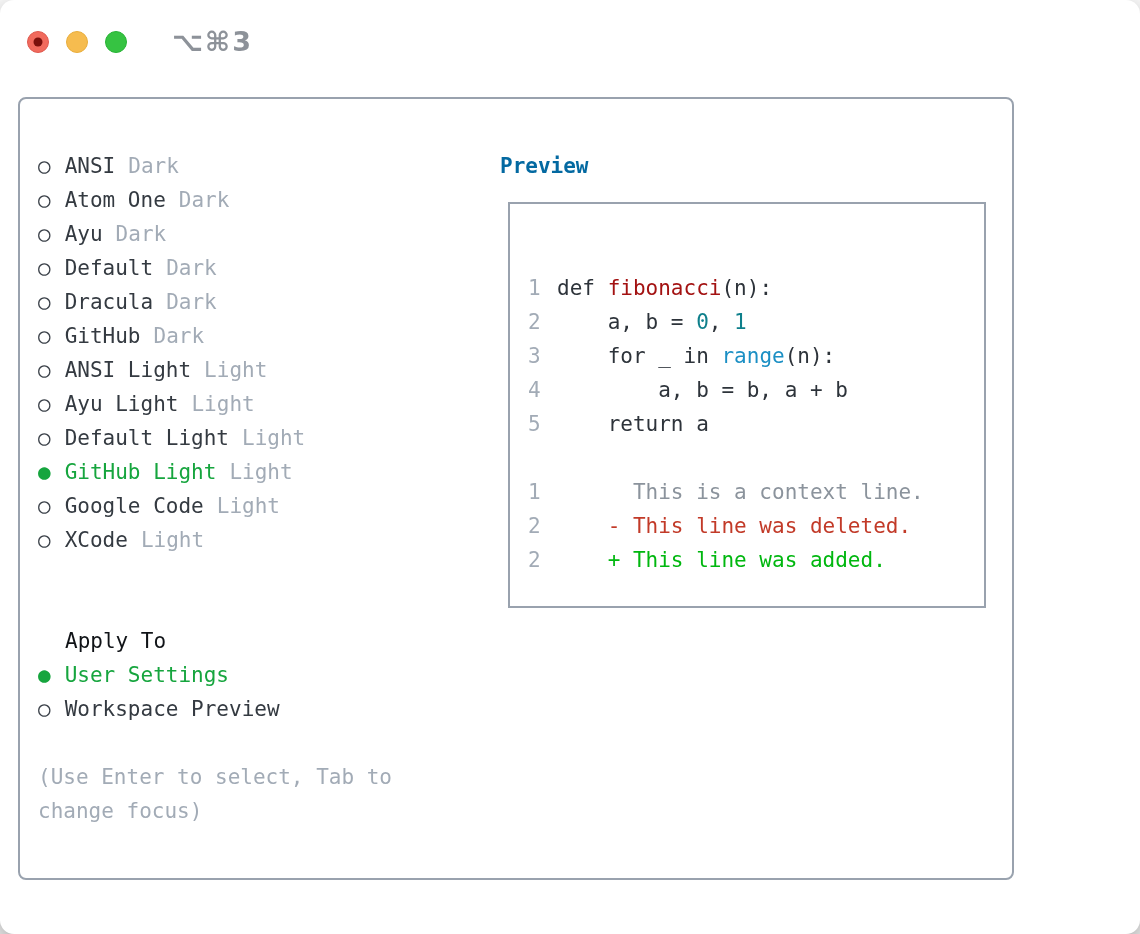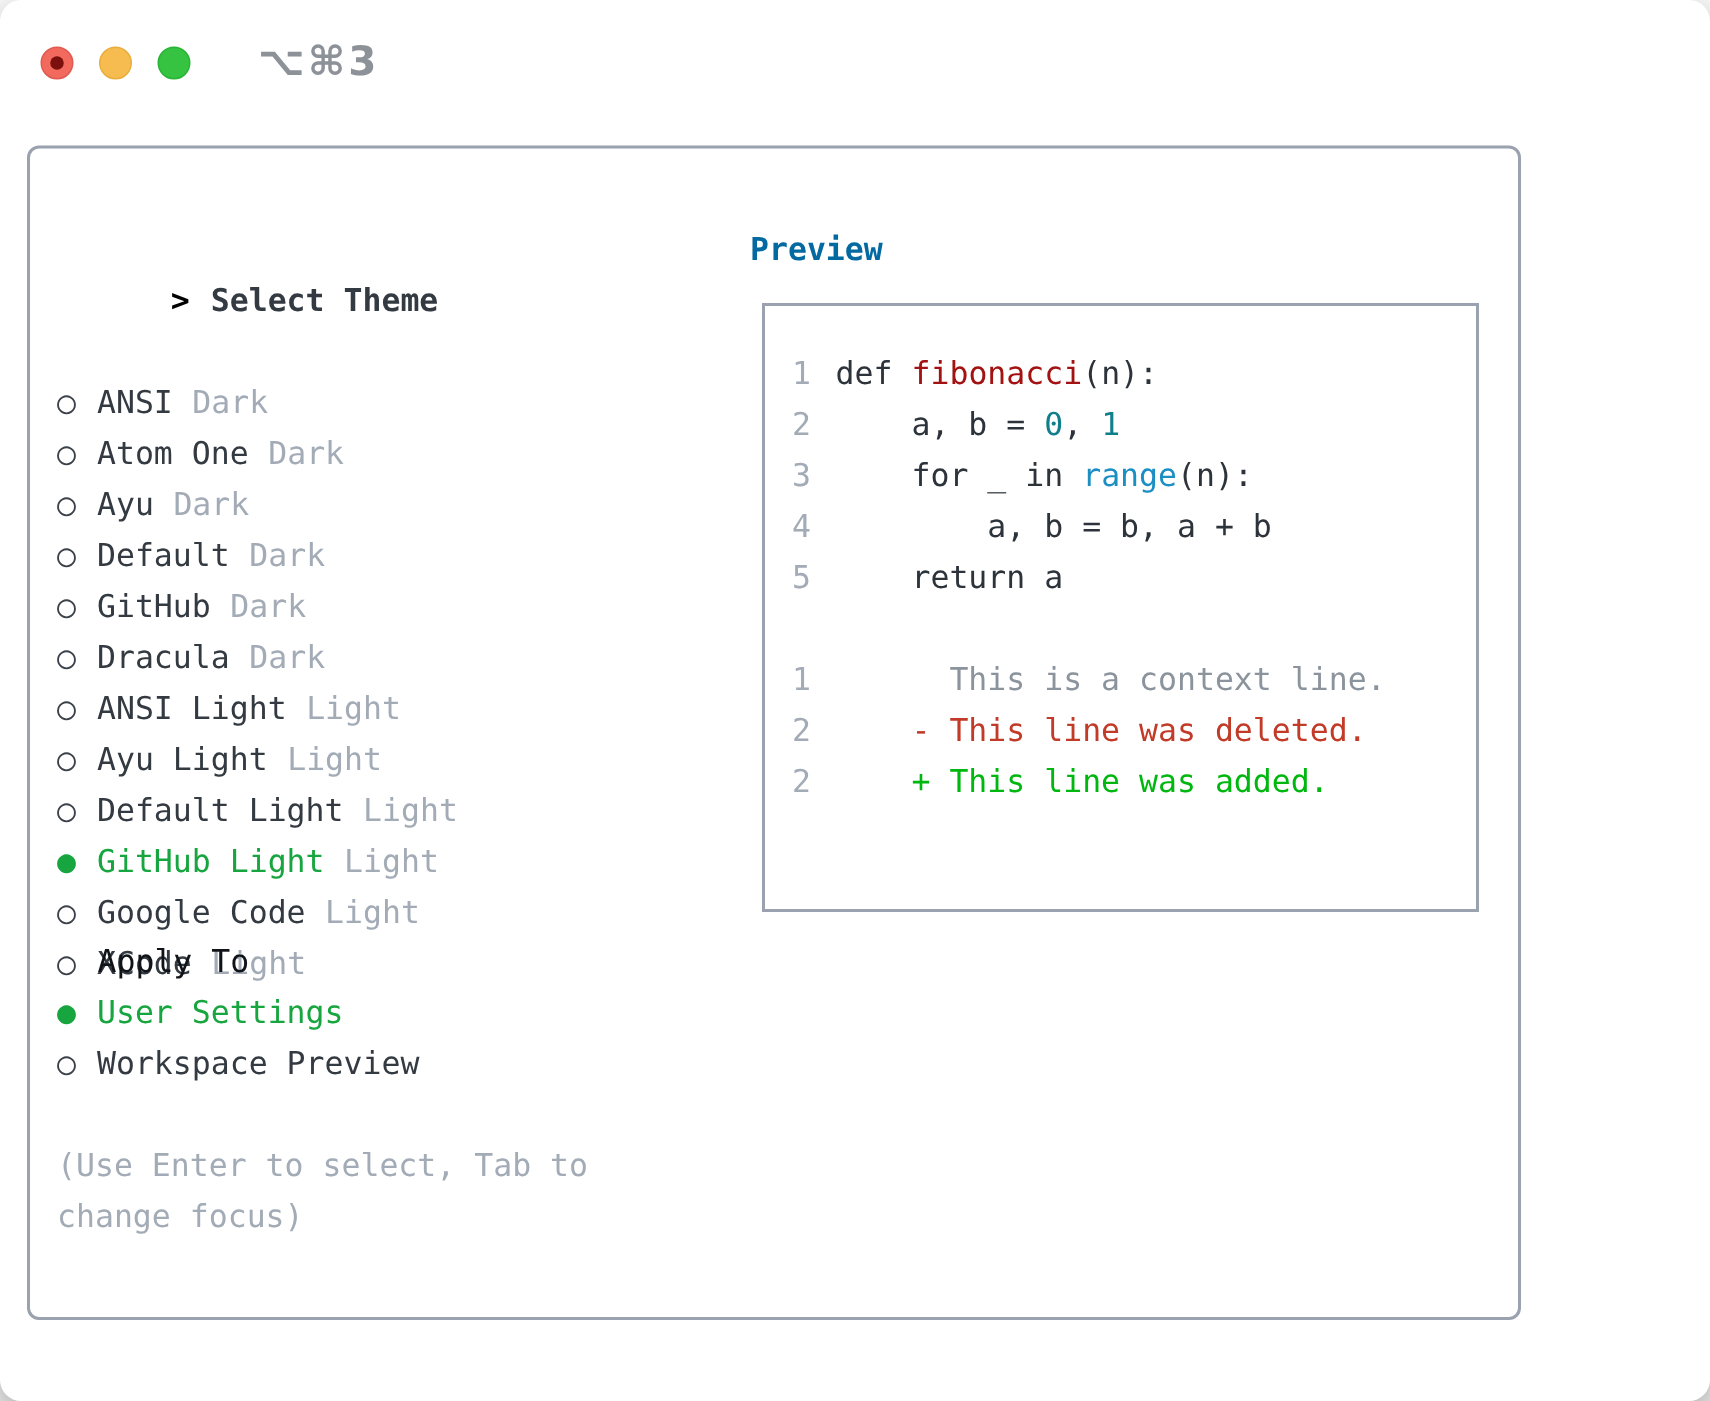--- a/index.html
+++ b/index.html
@@ -37,21 +37,21 @@
   .apply{position:absolute;left:38px;top:624px;font-size:21px;line-height:34px;}
   .apply .section-title{padding-left:27px;color:#101317;}
   .apply .label{color:#343a41;}
   .hint{position:absolute;left:38px;top:760px;width:420px;font-size:21px;line-height:34px;
       color:var(--muted-gray);}
   
   .preview-title{position:absolute;left:500px;top:149px;font-size:21px;line-height:34px;
       font-weight:bold;color:#0369a1;}
   .preview-box{position:absolute;left:508px;top:202px;width:478px;height:406px;
       border:2px solid var(--border-gray);background:#fff;overflow:hidden;}
-  .code{padding:28px 0 0 18px;font-size:21px;line-height:34px;}
+  .code{padding:67px 0 0 18px;font-size:21px;line-height:34px;}
   .code-line{white-space:pre;min-height:34px;}
   .seg{white-space:pre;}
   .seg.ln{display:inline-block;width:2.3ch;color:var(--muted-gray);}
   .seg.plain{color:#2d333a;}
   .seg.fn{color:var(--title-red);}
   .seg.num{color:var(--number-teal);}
   .seg.builtin{color:var(--builtin-blue);}
   .seg.context{color:var(--context-gray);}
   .seg.deleted{color:var(--deleted-red);}
   .seg.added{color:var(--added-green);}
@@ -64,30 +64,27 @@
   <div class="titlebar">
     <span class="light red"></span>
     <span class="light yellow"></span>
     <span class="light green"></span>
     <span class="shortcut">⌥⌘3</span>
   </div>
 
   <div class="panel"></div>
 
   <div class="list">
-    <div class="row title-row">
-      <span class="marker">&gt;</span><span class="name heading">Select Theme</span>
-    </div>
 
   <div class="row"><span class="marker">○</span><span class="name">ANSI</span><span class="tag">Dark</span></div>
       <div class="row"><span class="marker">○</span><span class="name">Atom One</span><span class="tag">Dark</span></div>
       <div class="row"><span class="marker">○</span><span class="name">Ayu</span><span class="tag">Dark</span></div>
       <div class="row"><span class="marker">○</span><span class="name">Default</span><span class="tag">Dark</span></div>
+      <div class="row"><span class="marker">○</span><span class="name">Dracula</span><span class="tag">Dark</span></div>
       <div class="row"><span class="marker">○</span><span class="name">GitHub</span><span class="tag">Dark</span></div>
-      <div class="row"><span class="marker">○</span><span class="name">Dracula</span><span class="tag">Dark</span></div>
       <div class="row"><span class="marker">○</span><span class="name">ANSI Light</span><span class="tag">Light</span></div>
       <div class="row"><span class="marker">○</span><span class="name">Ayu Light</span><span class="tag">Light</span></div>
       <div class="row"><span class="marker">○</span><span class="name">Default Light</span><span class="tag">Light</span></div>
       <div class="row selected"><span class="marker">●</span><span class="name">GitHub Light</span><span class="tag">Light</span></div>
       <div class="row"><span class="marker">○</span><span class="name">Google Code</span><span class="tag">Light</span></div>
       <div class="row"><span class="marker">○</span><span class="name">XCode</span><span class="tag">Light</span></div>
     </div>
 
   <div class="apply">
     <div class="section-title">Apply To</div>

